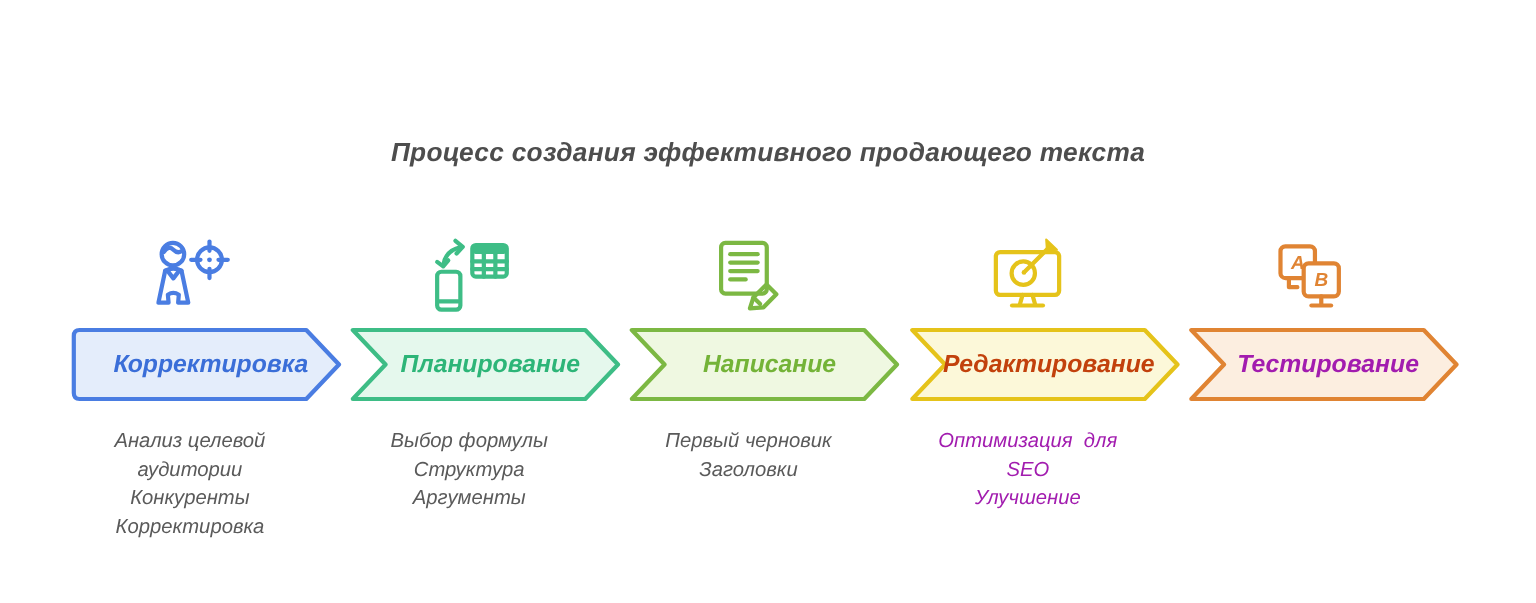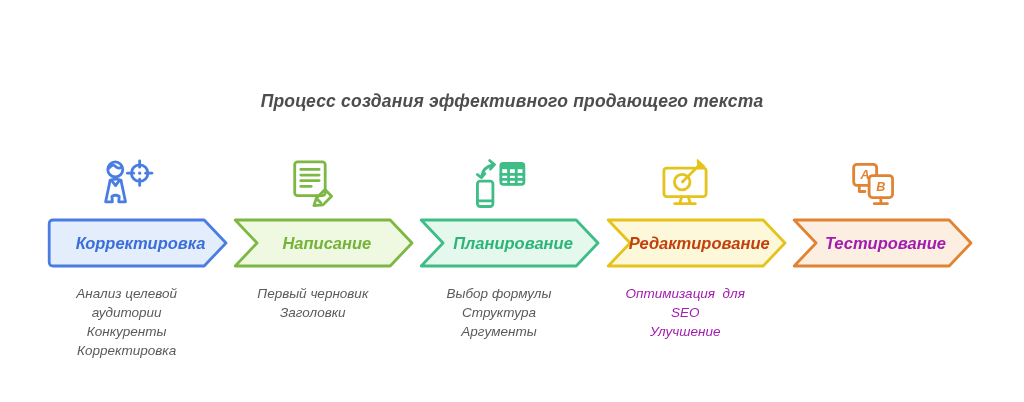--- a/index.html
+++ b/index.html
@@ -62,42 +62,20 @@
         </svg>
         <div class="chev-label" style="color: rgb(58, 110, 216);">Корректировка</div>
       </div>
       <div class="desc" style="color: rgb(90, 90, 90);">Анализ целевой
 аудитории
 Конкуренты
 Корректировка</div>
     </div>
 
     <div class="stage">
-      <div class="icon-wrap" style="color: rgb(124, 184, 67);">
-        <svg width="60" height="53" viewBox="0 0 64 56" fill="none" stroke="currentColor" stroke-width="3" stroke-linecap="round" stroke-linejoin="round">
-          <rect x="12.5" y="5" width="32.5" height="36" rx="3"></rect>
-          <path d="M19,13 H38.5"></path>
-            <path d="M19,19 H38.5"></path>
-          <path d="M19,25 H38.5"></path>
-            <path d="M19,31 H30"></path>
-          <path d="M33,51.5 L35.5,43.8 L44.8,34.5 L51.8,41.5 L42.7,50.8 Z"></path>
-          <path d="M35.5,43.8 L40.3,48.5"></path>
-        </svg>
-      </div>
-      <div class="chevron">
-        <svg class="chev-svg" viewBox="0 0 181 50" preserveAspectRatio="none">
-          <path d="M2.2,2 L157,2 L178.8,25 L157,48 L2.2,48 L24,25 Z" stroke-width="2.8" stroke-linejoin="round" fill="#eff8e1" stroke="#7cb843"></path>
-        </svg>
-        <div class="chev-label" style="color: rgb(116, 179, 56);">Написание</div>
-      </div>
-      <div class="desc" style="color: rgb(90, 90, 90);">Первый черновик
-Заголовки</div>
-    </div>
-
-    <div class="stage">
       <div class="icon-wrap" style="color: rgb(62, 189, 134);">
         <svg width="60" height="53" viewBox="0 0 64 56" fill="none" stroke="currentColor" stroke-width="3" stroke-linecap="round" stroke-linejoin="round">
           <rect x="9" y="25.5" width="16.5" height="27" rx="3"></rect>
           <path d="M10.5,46.5 H24"></path>
           <rect x="34" y="6.5" width="24.5" height="22.5" rx="2.5"></rect>
           <rect x="34.8" y="7.3" width="23" height="5.6" rx="1.5" fill="currentColor" stroke="none"></rect>
           <path d="M42.2,13 V29"></path>
             <path d="M50.4,13 V29"></path>
           <path d="M34,18.2 H58.5"></path>
             <path d="M34,23.6 H58.5"></path>
@@ -108,20 +86,42 @@
       </div>
       <div class="chevron">
         <svg class="chev-svg" viewBox="0 0 181 50" preserveAspectRatio="none">
           <path d="M2.2,2 L157,2 L178.8,25 L157,48 L2.2,48 L24,25 Z" stroke-width="2.8" stroke-linejoin="round" fill="#e5f8ed" stroke="#3ebd86"></path>
         </svg>
         <div class="chev-label" style="color: rgb(45, 181, 120);">Планирование</div>
       </div>
       <div class="desc" style="color: rgb(90, 90, 90);">Выбор формулы
 Структура
 Аргументы</div>
+    </div>
+
+    <div class="stage">
+      <div class="icon-wrap" style="color: rgb(124, 184, 67);">
+        <svg width="60" height="53" viewBox="0 0 64 56" fill="none" stroke="currentColor" stroke-width="3" stroke-linecap="round" stroke-linejoin="round">
+          <rect x="12.5" y="5" width="32.5" height="36" rx="3"></rect>
+          <path d="M19,13 H38.5"></path>
+            <path d="M19,19 H38.5"></path>
+          <path d="M19,25 H38.5"></path>
+            <path d="M19,31 H30"></path>
+          <path d="M33,51.5 L35.5,43.8 L44.8,34.5 L51.8,41.5 L42.7,50.8 Z"></path>
+          <path d="M35.5,43.8 L40.3,48.5"></path>
+        </svg>
+      </div>
+      <div class="chevron">
+        <svg class="chev-svg" viewBox="0 0 181 50" preserveAspectRatio="none">
+          <path d="M2.2,2 L157,2 L178.8,25 L157,48 L2.2,48 L24,25 Z" stroke-width="2.8" stroke-linejoin="round" fill="#eff8e1" stroke="#7cb843"></path>
+        </svg>
+        <div class="chev-label" style="color: rgb(116, 179, 56);">Написание</div>
+      </div>
+      <div class="desc" style="color: rgb(90, 90, 90);">Первый черновик
+Заголовки</div>
     </div>
 
     <div class="stage">
       <div class="icon-wrap" style="color: rgb(229, 195, 26);">
         <svg width="60" height="53" viewBox="0 0 64 56" fill="none" stroke="currentColor" stroke-width="3" stroke-linecap="round" stroke-linejoin="round">
           <rect x="9.5" y="11.5" width="45" height="30.5" rx="3"></rect>
           <path d="M28.5,42 L26.5,49"></path>
             <path d="M35.5,42 L37.5,49"></path>
           <path d="M21,49.5 H43"></path>
           <circle cx="29" cy="26.5" r="8.3"></circle>

